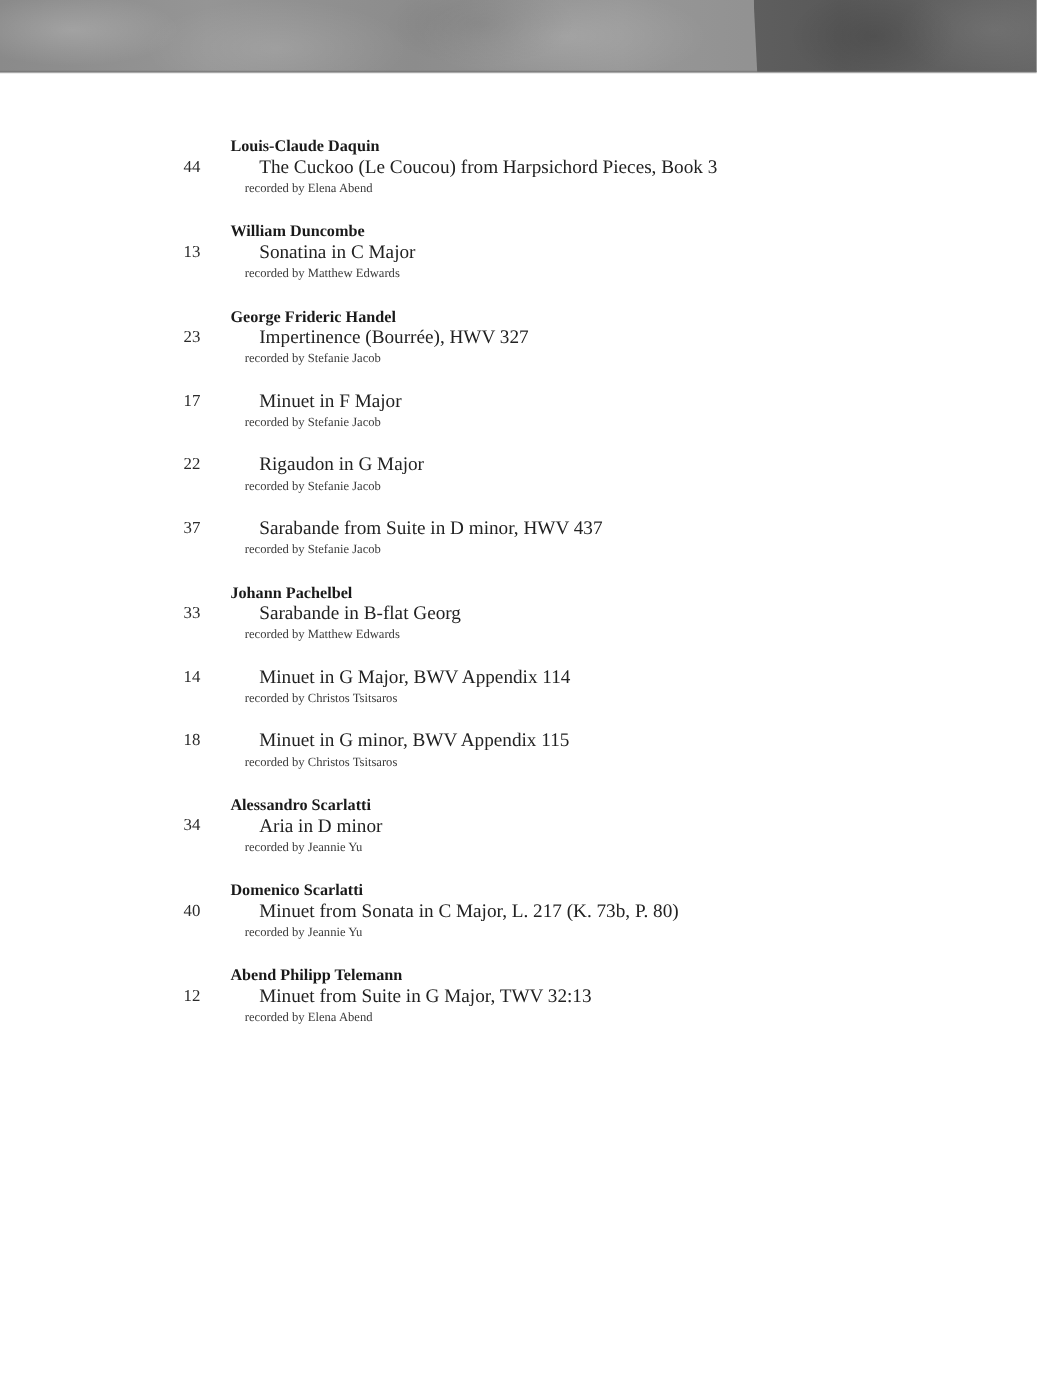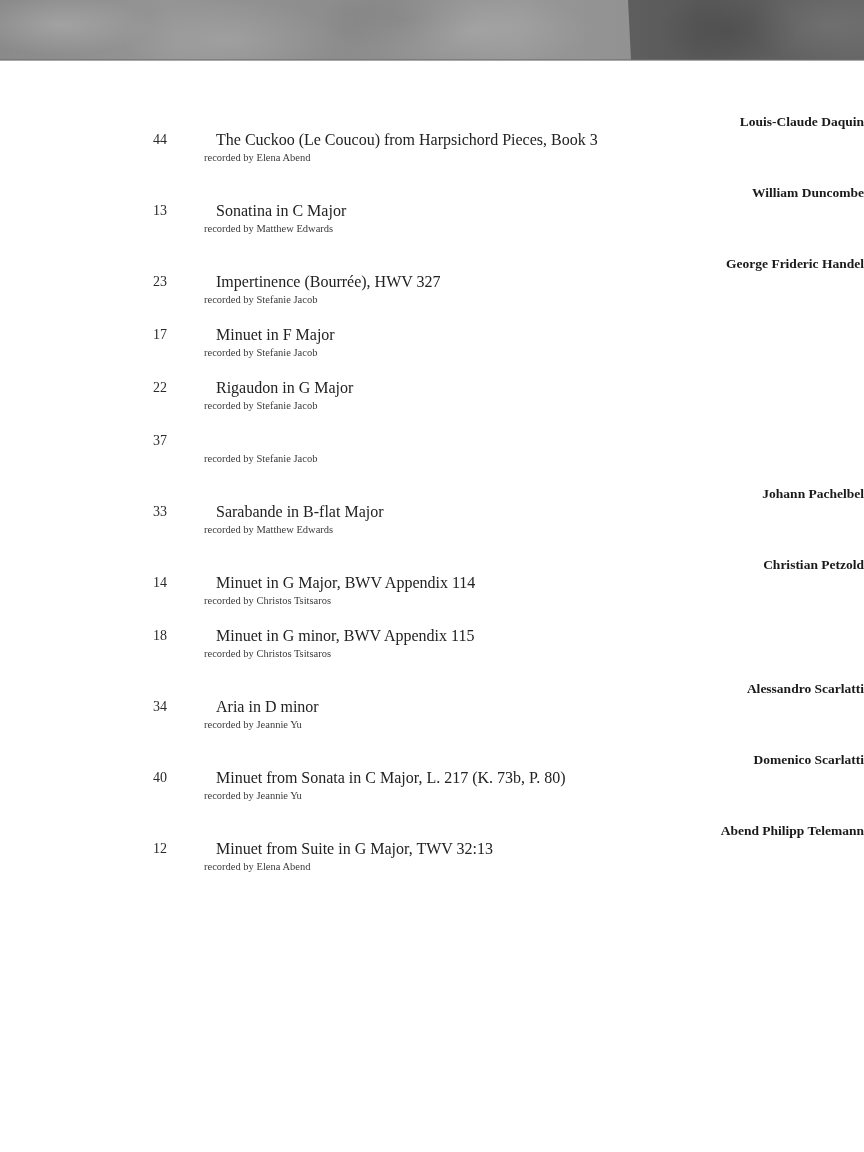--- a/index.html
+++ b/index.html
@@ -43,21 +43,20 @@
       background: #6f6f6f;
       opacity: 0.6;
     }
     .toc {
       position: absolute;
       left: 0; top: 113px;
       width: 864px;
     }
     .composer-block {
       position: relative;
-      text-align: right;
     }
     .composer-name {
       position: relative;
       margin-left: 192px;
       font-weight: bold;
       font-size: 13.5px;
       line-height: 18px;
       height: 18px;
       color: #1a1a1a;
     }
@@ -132,35 +131,35 @@
       <span class="piece-title">Minuet in F Major</span>
       <span class="piece-performer">recorded by Stefanie Jacob</span>
     </div>
     <div class="piece">
       <span class="piece-page">22</span>
       <span class="piece-title">Rigaudon in G Major</span>
       <span class="piece-performer">recorded by Stefanie Jacob</span>
     </div>
     <div class="piece">
       <span class="piece-page">37</span>
+      <span class="piece-title">Sarabande from Suite in D minor, HWV 437</span>
       <span class="piece-performer">recorded by Stefanie Jacob</span>
     </div>
   </div>
 
   <div class="composer-block">
     <div class="composer-name">Johann Pachelbel</div>
     <div class="piece">
       <span class="piece-page">33</span>
-      <span class="piece-title">Sarabande in B-flat Major</span>
+      <span class="piece-title">Sarabande in B-flat Georg</span>
       <span class="piece-performer">recorded by Matthew Edwards</span>
     </div>
   </div>
 
   <div class="composer-block">
-    <div class="composer-name">Christian Petzold</div>
     <div class="piece">
       <span class="piece-page">14</span>
       <span class="piece-title">Minuet in G Major, BWV Appendix 114</span>
       <span class="piece-performer">recorded by Christos Tsitsaros</span>
     </div>
     <div class="piece">
       <span class="piece-page">18</span>
       <span class="piece-title">Minuet in G minor, BWV Appendix 115</span>
       <span class="piece-performer">recorded by Christos Tsitsaros</span>
     </div>

